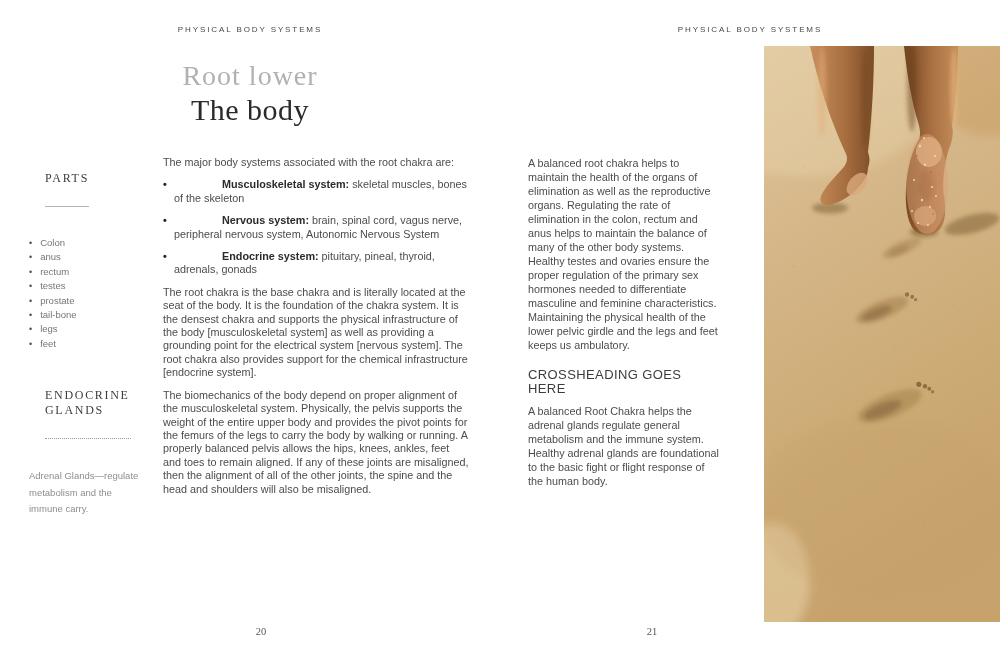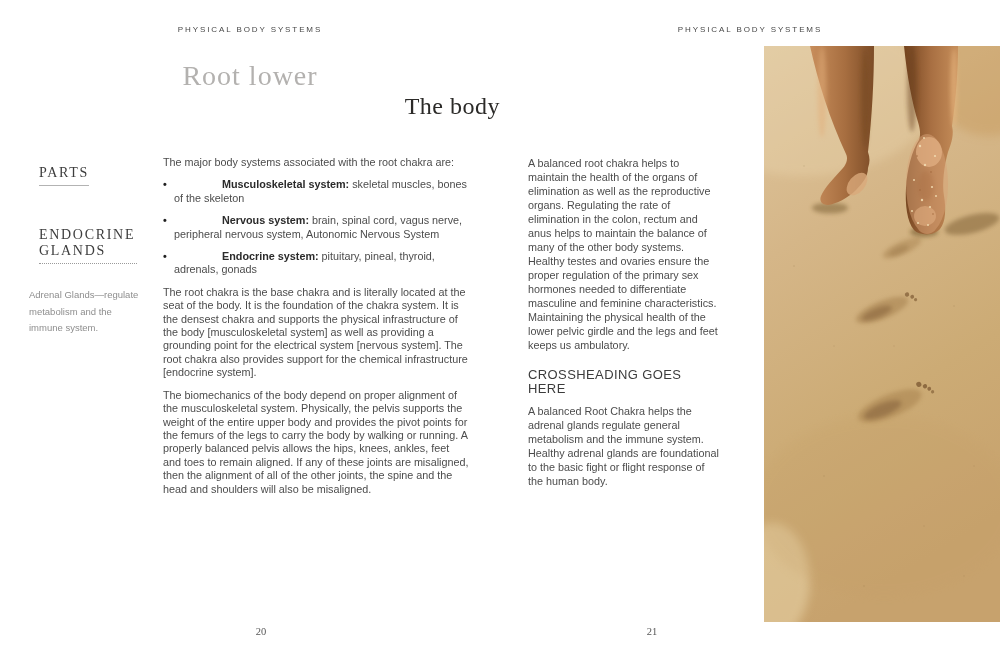--- a/index.html
+++ b/index.html
@@ -12,27 +12,27 @@
     color:#474747; text-align:center; font-weight:400;
   }
   .rh-left { left:0; width:500px; }
   .rh-right { left:500px; width:500px; }
 
   .titles {
     position:absolute; left:0; top:60px; width:500px; text-align:center;
     font-family:"Liberation Serif", serif;
   }
   .chapter-title { margin:0; font-weight:400; font-size:28px; letter-spacing:1px; color:#b3b1af; }
-  .section-title { margin:1px 0 0; font-weight:400; font-size:24px; letter-spacing:0.5px; color:#2b2a28;text-align:right; }
+  .section-title { margin:1px 0 0; font-weight:400; font-size:30px; letter-spacing:0.5px; color:#2b2a28; }
 
   .sidebar { position:absolute; left:29px; top:155px; width:118px; }
   .sidebar-heading {
-    font-family:"Liberation Serif", serif; font-size:14px; letter-spacing:1.7px;
-    color:#3d3d3d; font-weight:400; margin:10px; display:inline-block;
-    border-bottom:1px solid #b3b3b3; padding-bottom:4px;
+    font-family:"Liberation Serif", serif; font-size:12px; letter-spacing:1.7px;
+    color:#3d3d3d; font-weight:400; margin:16px; display:inline-block;
+    border-bottom:1px solid #b3b3b3; padding-bottom:20px;
   }
   .sidebar-heading.dotted { border-bottom-style:dotted; border-bottom-color:#9a9a9a; }
   .parts-list { list-style:none; margin:13px 0 0; padding:0; font-size:9.5px; color:#767676; }
   .parts-list li { line-height:13.4px; }
   .parts-list li::before { content:"•"; color:#4f4f4f; margin-right:8px; font-size:9px; }
   .endocrine-block { margin-top:21px; }
   .sidebar-note { font-size:9.5px; color:#8e8e8e; line-height:16.5px; margin:13px 0 0; width:112px; }
 
   .main-col {
     position:absolute; left:163px; top:156px; width:306px;
@@ -74,23 +74,33 @@
 
   <div class="running-head rh-left">PHYSICAL BODY SYSTEMS</div>
 
   <div class="titles">
     <h1 class="chapter-title">Root lower</h1>
     <h2 class="section-title">The body</h2>
   </div>
 
   <aside class="sidebar">
     <h3 class="sidebar-heading">PARTS</h3>
+    <ul class="parts-list">
+      <li>Colon</li>
+      <li>anus</li>
+      <li>rectum</li>
+      <li>testes</li>
+      <li>prostate</li>
+      <li>tail-bone</li>
+      <li>legs</li>
+      <li>feet</li>
+    </ul>
     <div class="endocrine-block">
       <h3 class="sidebar-heading dotted">ENDOCRINE GLANDS</h3>
-      <p class="sidebar-note">Adrenal Glands—regulate metabolism and the immune system.</p>
+      <p class="sidebar-note">Adrenal Glands—regulate metabolism and the immune carry.</p>
     </div>
   </aside>
 
   <div class="main-col">
     <p class="intro">The major body systems associated with the root chakra are:</p>
     <ul class="body-bullets">
       <li><span class="lead">Musculoskeletal system:</span> <span>skeletal muscles, bones of the skeleton</span></li>
       <li><span class="lead">Nervous system:</span> <span>brain, spinal cord, vagus nerve, peripheral nervous system, Autonomic Nervous System</span></li>
       <li><span class="lead">Endocrine system:</span> <span>pituitary, pineal, thyroid, adrenals, gonads</span></li>
     </ul>

